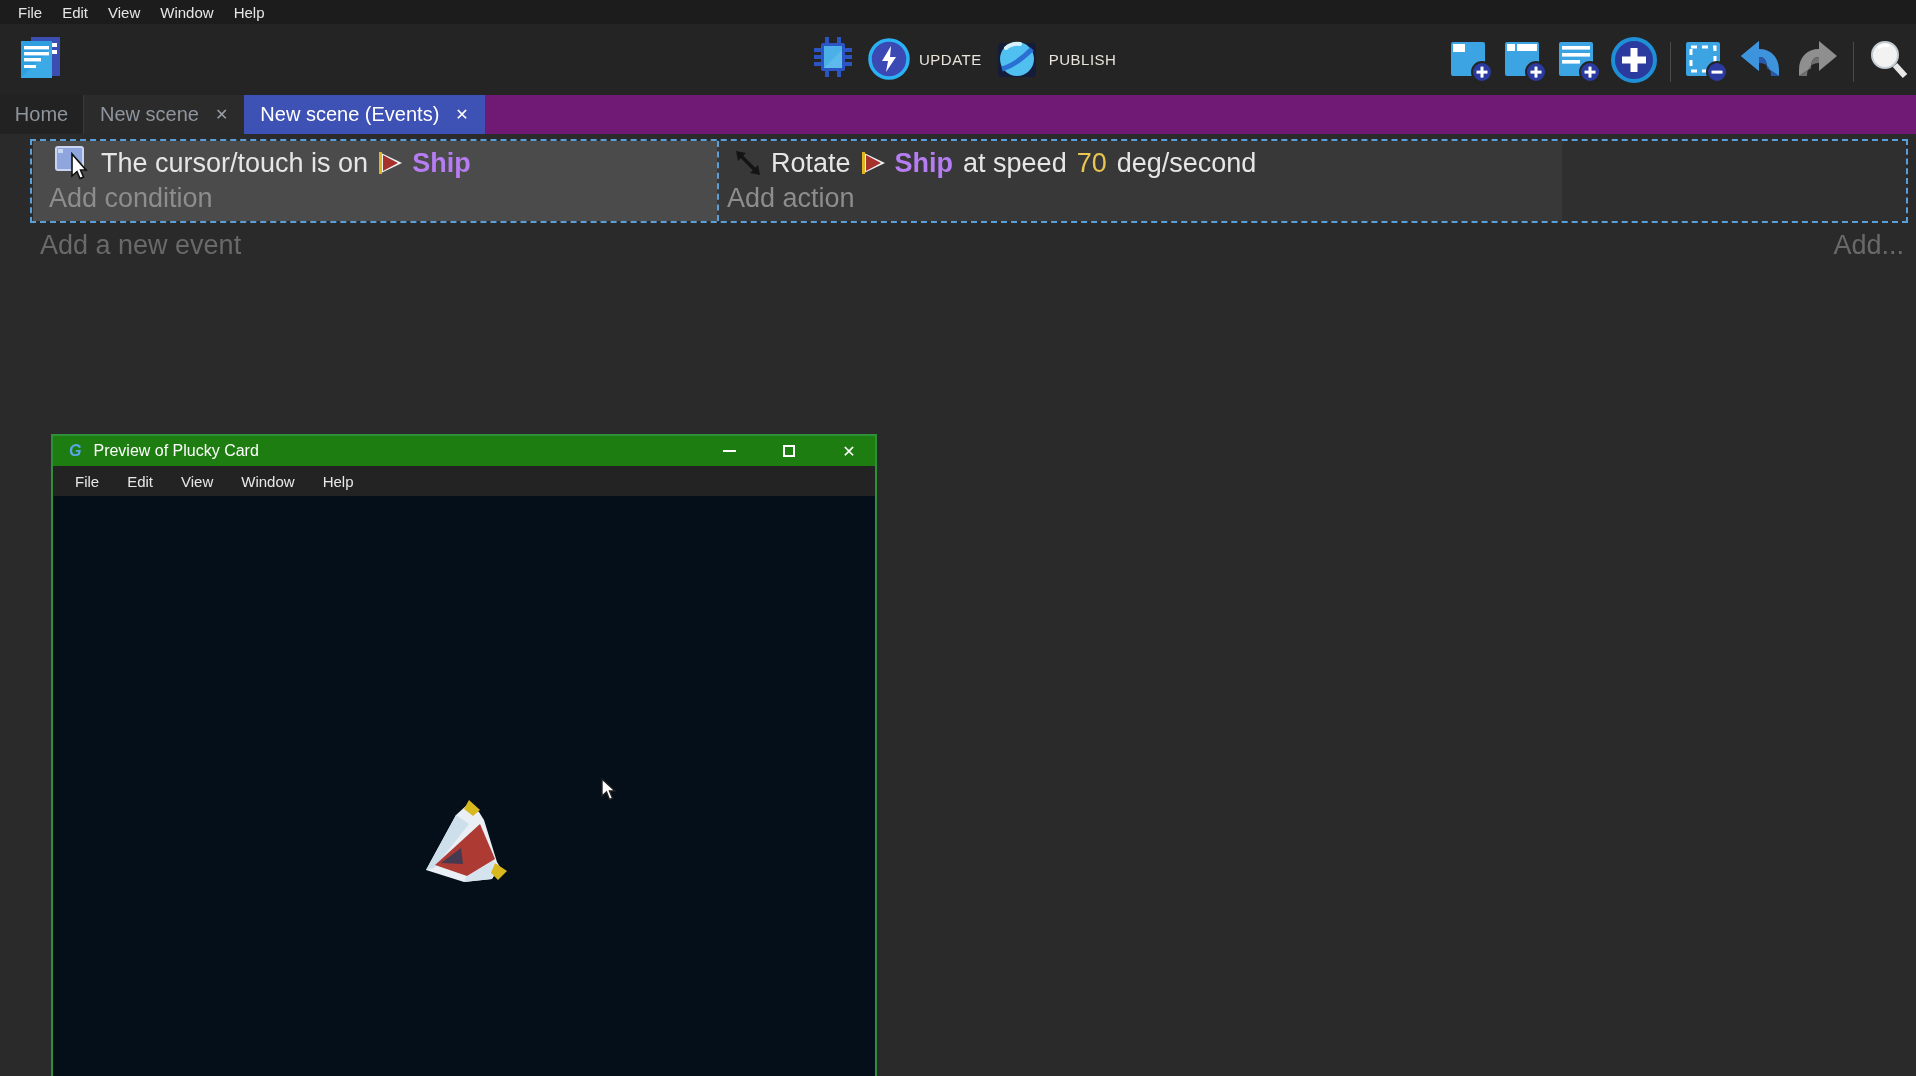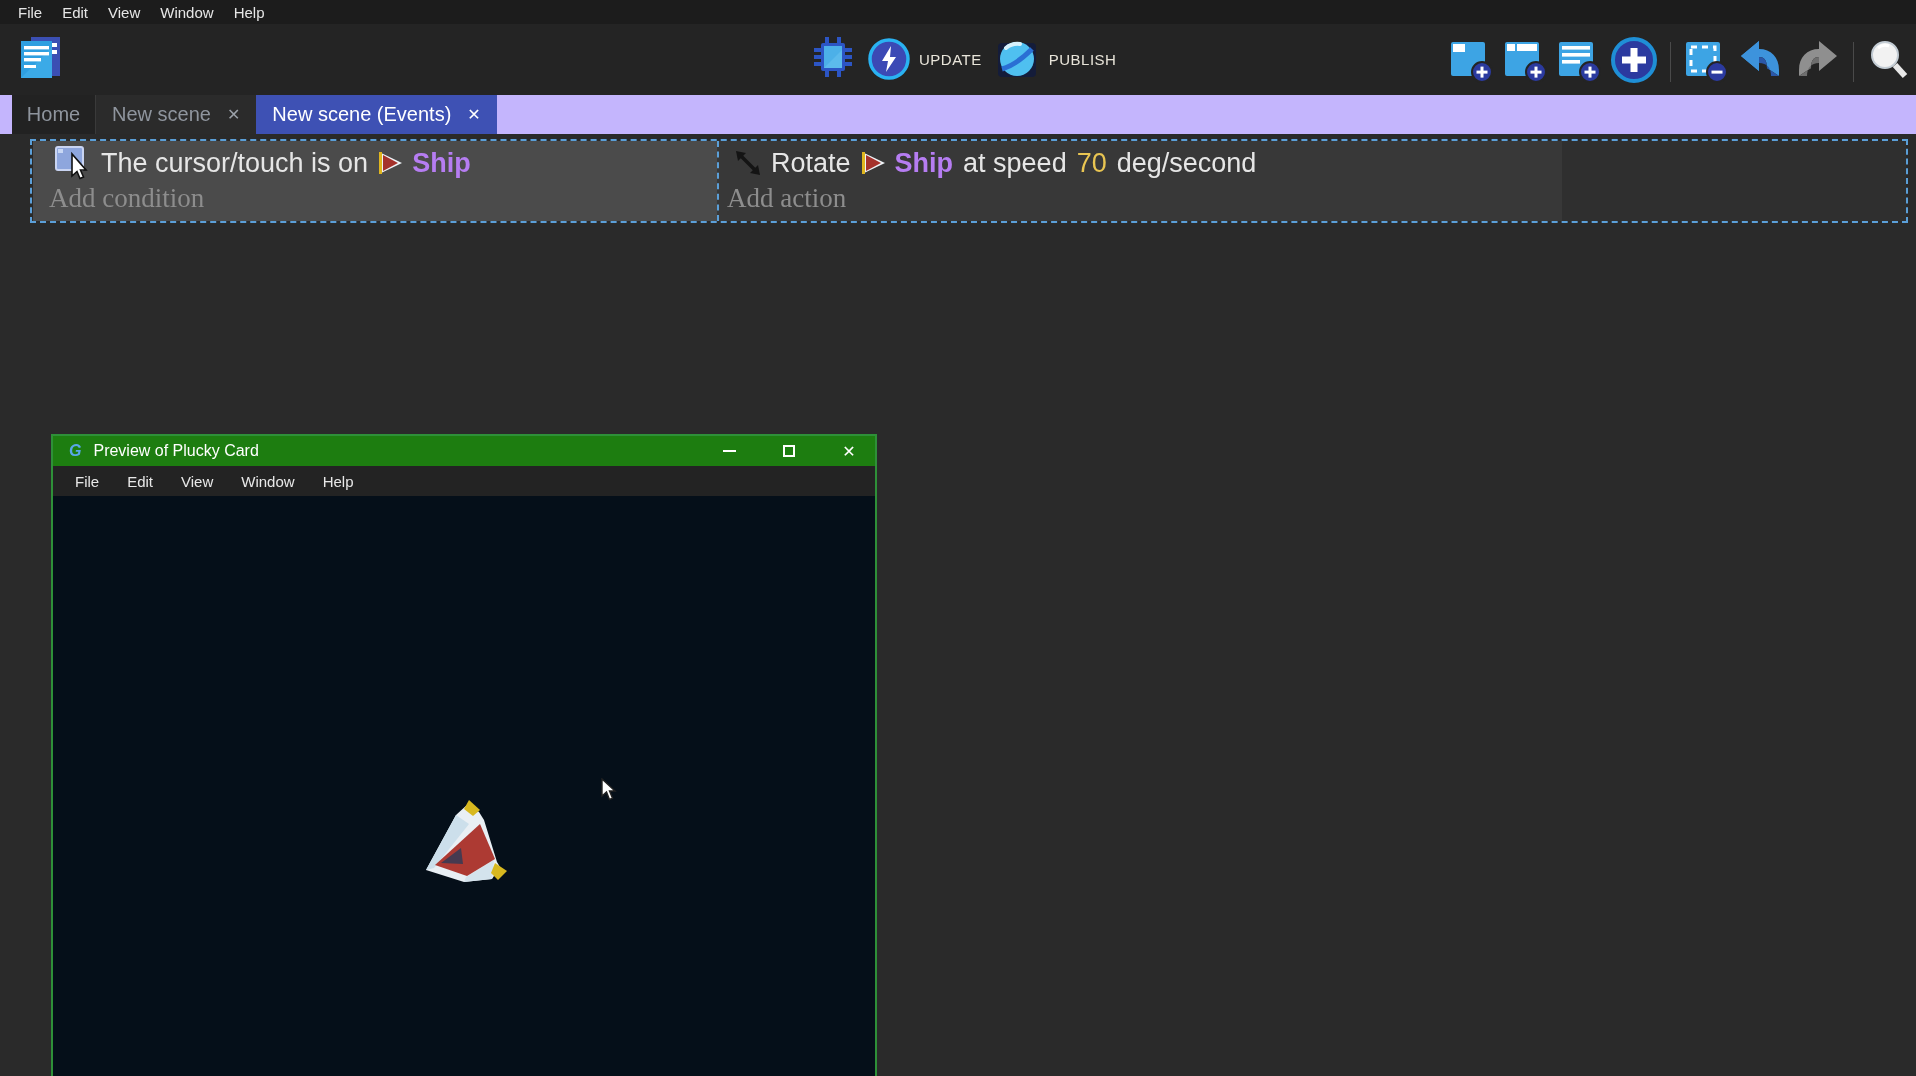--- a/index.html
+++ b/index.html
@@ -23,40 +23,40 @@
   }
   .pm-icon { position:absolute; left:16px; top:10px; }
   .tb-center { position:absolute; left:810px; top:12px; display:flex; align-items:center; gap:12px; }
   .tb-right { position:absolute; right:6px; top:12px; display:flex; align-items:center; gap:8px; }
   .tb-btn { display:flex; align-items:center; gap:9px; cursor:pointer; }
   .tb-label { font-size:15px; color:#e9e5da; letter-spacing:0.5px; }
   .tb-sep { width:1px; height:40px; background:#4a4a4a; margin:0 4px; }
   
   .tabbar {
     position:absolute; left:0; top:95px; width:100%; height:39px;
-    background:#c4b5fd; display:flex; align-items:stretch;padding-left:12px;
+    background:#701a75; display:flex; align-items:stretch;
   }
   .tab { display:flex; align-items:center; padding:0 16px; font-size:20px; color:#8f959e; cursor:pointer; }
   .tab .tab-close { margin-left:16px; font-size:16px; color:#9aa0a8; }
   .tab-home { width:83px; justify-content:center; background:#222222; }
   .tab-inactive { background:#2b2b2b; border-left:1px solid #3a3a3a; }
   .tab-active { background:#3e51b4; color:#ffffff;justify-content:flex-end; }
   .tab-active .tab-close { color:#ffffff; }
   
   .events { position:absolute; left:0; top:134px; width:100%; height:942px; background:#2a2a2a; }
   .event-row {
     position:absolute; left:30px; top:5px; width:1878px; height:84px;
     border:2px dashed #5b9fd8;
   }
   .cond-col { position:absolute; left:1px; top:0; width:684px; height:100%; background:#4b4b4b; }
   .act-col  { position:absolute; left:685px; top:0; width:845px; height:100%; background:#383838;
               border-left:2px dashed #5b9fd8; }
   .rest-col { position:absolute; left:1530px; top:0; width:344px; height:100%; background:#2f2f2f; }
   .ev-line1 { position:absolute; top:3px; display:flex; align-items:center; height:38px; font-size:27px; color:#e6e6e6; white-space:nowrap; cursor:pointer; }
-  .ev-line2 { position:absolute; top:42px; font-size:27px; color:#8d8d8d; cursor:pointer; white-space:nowrap;font-family:Liberation Serif, serif; }
+  .ev-line2 { position:absolute; top:42px; font-size:27px; color:#8d8d8d; cursor:pointer; white-space:nowrap; }
   .obj-name { color:#b67df2; font-weight:bold; }
   .num-val { color:#e9c552; }
   .ev-ico { margin:0 8px; flex:0 0 auto; }
   .add-event-row { position:absolute; left:0; top:96px; width:100%; height:40px; }
   .add-new-event { position:absolute; left:40px; top:0; font-size:27px; color:#696969; cursor:pointer; }
   .add-dots { position:absolute; right:12px; top:0; font-size:27px; color:#696969; cursor:pointer; }
   
   .preview-win {
     position:absolute; left:51px; top:300px; width:826px; height:725px;
     border:2px solid #2e9038; background:#050f19;
@@ -270,20 +270,24 @@
           <span style="margin-left:10px;">at speed</span>
           <span class="num-val" style="margin-left:10px;">70</span>
           <span style="margin-left:10px;">deg/second</span>
         </div>
         <div class="ev-line2" style="left:8px;">Add action</div>
       </div>
 
       <div class="rest-col"></div>
     </div>
 
+    <div class="add-event-row">
+      <span class="add-new-event">Add a new event</span>
+      <span class="add-dots">Add...</span>
+    </div>
 
     <div class="preview-win">
       <div class="pv-titlebar">
         <span class="pv-logo">G</span>
         <span class="pv-title">Preview of Plucky Card</span>
         <div class="pv-controls">
           <div class="pv-ctrl">
               <div class="glyph-min"></div>
             </div>
           <div class="pv-ctrl">

